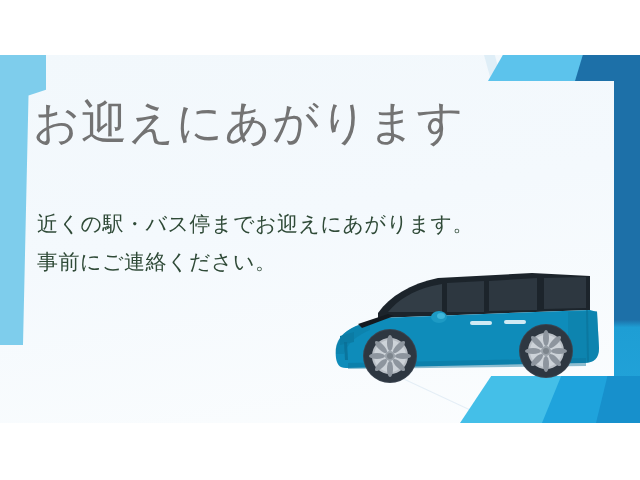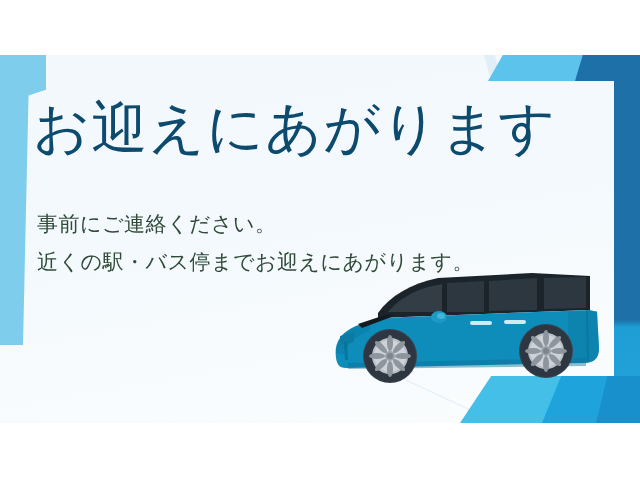--- a/index.html
+++ b/index.html
@@ -120,24 +120,24 @@
     border-top: 1px solid #e4eef6;
     transform: rotate(25deg);
     transform-origin: left top;
   }
 
   
   .headline {
     position: absolute;
     left: 33px;
     top: 96px;
-    font-size: 56px;
+    font-size: 46px;
     line-height: 1.15;
     letter-spacing: 1px;
-    color: #0c4a6e;
+    color: #737373;
     white-space: nowrap;
     font-weight: 400;
   }
   .body-text {
     position: absolute;
     left: 37px;
     top: 205px;
     font-size: 21px;
     line-height: 38px;
     letter-spacing: 0.5px;
@@ -171,22 +171,22 @@
 
   <div class="deco floor-line"></div>
 
   <div class="deco br-shape-a"></div>
   <div class="deco br-shape-b"></div>
   <div class="deco br-shape-c"></div>
 
   <div class="headline">お迎えにあがります</div>
 
   <div class="body-text">
+    <span class="line">近くの駅・バス停までお迎えにあがります。</span>
     <span class="line">事前にご連絡ください。</span>
-    <span class="line">近くの駅・バス停までお迎えにあがります。</span>
   </div>
 
   <div class="car">
     <svg viewBox="0 0 290 145" xmlns="http://www.w3.org/2000/svg">
 
       <path d="M60 63 C72 46 92 34 120 28 L214 23 L272 26 L272 60 L60 68 Z" fill="#1c242b"></path>
 
       <path d="M70 62 C80 50 94 41 114 36 L124 34 L124 62 Z" fill="#323d46"></path>
 
       <path d="M129 33 L166 31 L166 62 L129 62 Z" fill="#2d3740"></path>

